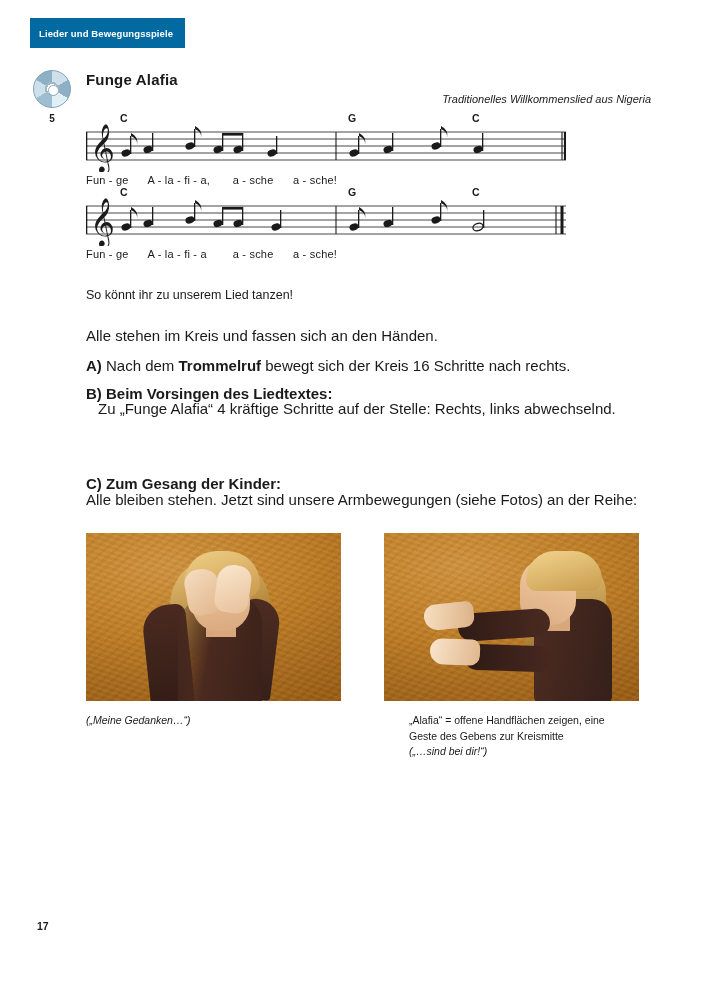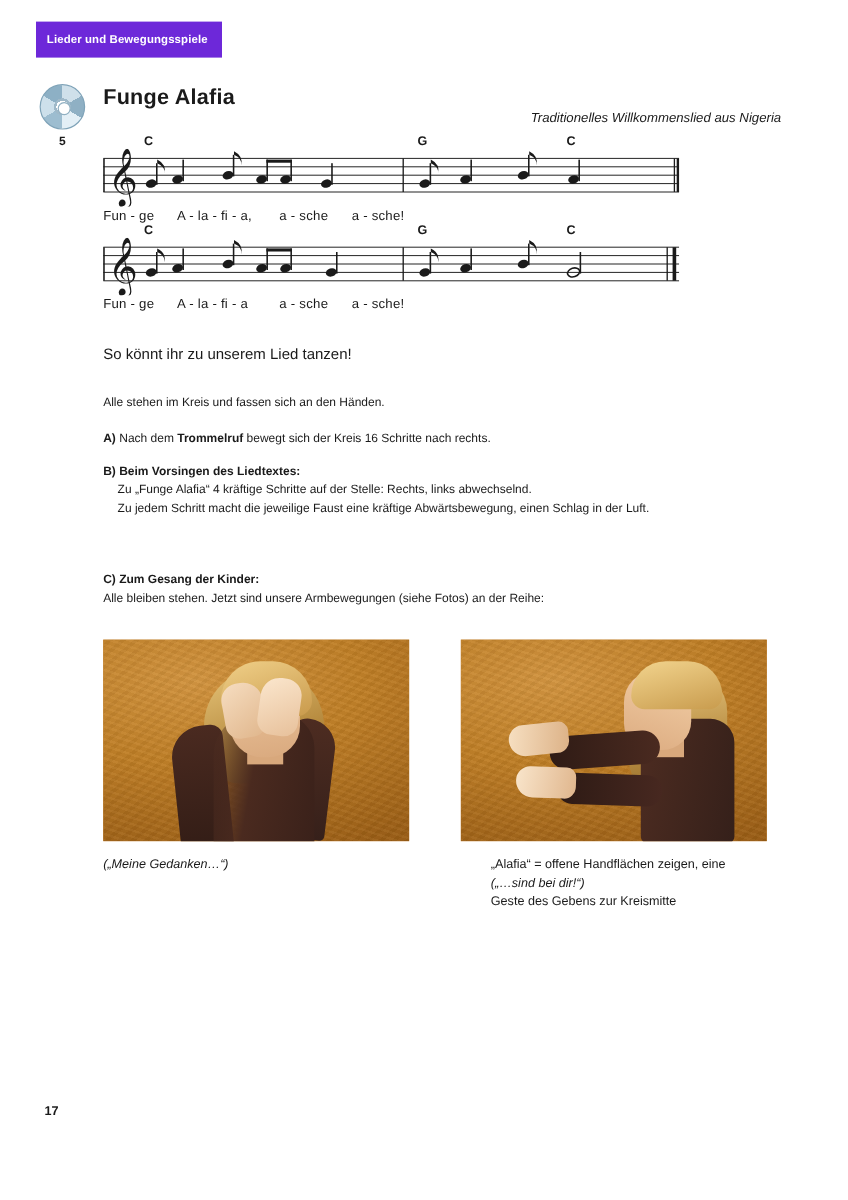--- a/index.html
+++ b/index.html
@@ -14,21 +14,21 @@
     overflow: hidden;
   }
 
   
   .header-banner {
     position: absolute;
     left: 30px;
     top: 18px;
     width: 155px;
     height: 30px;
-    background: #6d28d9;
+    background: #0369a1;
     display: flex;
     align-items: center;
     padding-left: 9px;
   }
   .header-banner-text {
     color: #ffffff;
     font-size: 9.5px;
     font-weight: bold;
     letter-spacing: 0.1px;
   }
@@ -66,21 +66,21 @@
     font-weight: bold;
     margin-top: 5px;
     color: #1a1a1a;
   }
 
   
   .song-title {
     position: absolute;
     left: 86px;
     top: 71px;
-    font-size: 18px;
+    font-size: 15px;
     font-weight: bold;
     letter-spacing: 0.2px;
   }
   .song-subtitle {
     position: absolute;
     right: 56px;
     top: 93px;
     font-size: 11px;
     font-style: italic;
     font-weight: normal;
@@ -108,21 +108,21 @@
     position: absolute;
     left: 86px;
     font-size: 12.5px;
     font-weight: normal;
   }
   .h-tanzen { top: 288px; }
 
   .para {
     position: absolute;
     left: 86px;
-    font-size: 10px;
+    font-size: 15px;
     line-height: 15.5px;
     color: #1a1a1a;
   }
   .p-kreis { top: 328px; }
   .p-a { top: 358px; }
   .p-b-head { top: 386px; font-weight: bold; }
   .p-b-body { top: 401px; margin-left: 12px; }
   .p-c-head { top: 476px; font-weight: bold; }
   .p-c-body { top: 492px; }
 
@@ -397,21 +397,20 @@
 
 <div class="para p-kreis">Alle stehen im Kreis und fassen sich an den Händen.</div>
 
 <div class="para p-a">
   <span class="bold">A)</span><span> Nach dem </span><span class="bold">Trommelruf</span><span> bewegt sich der Kreis 16 Schritte nach rechts.</span>
 </div>
 
 <div class="para p-b-head">B)  Beim Vorsingen des Liedtextes:</div>
 <div class="para p-b-body">
   <div>Zu „Funge Alafia“ 4 kräftige Schritte auf der Stelle: Rechts, links abwechselnd.</div>
-  <div>Zu jedem Schritt macht die jeweilige Faust eine kräftige Abwärtsbewegung, einen Schlag in der Luft.</div>
 </div>
 
 <div class="para p-c-head">C) Zum Gesang der Kinder:</div>
 <div class="para p-c-body">
   <div>Alle bleiben stehen. Jetzt sind unsere Armbewegungen (siehe Fotos) an der Reihe:</div>
 </div>
 
 <div class="photo photo-left">
   <div class="wall"></div>
   <div class="fig l-hair-back"></div>
@@ -437,17 +436,17 @@
   <div class="fig r-palm-1"></div>
   <div class="fig r-palm-2"></div>
 </div>
 
 <div class="caption caption-left">
   <div><em>(„Meine Gedanken…“)</em></div>
 </div>
 
 <div class="caption caption-right">
   <div>„Alafia“ = offene Handflächen zeigen, eine</div>
+  <div>Geste des Gebens zur Kreismitte</div>
   <div><em>(„…sind bei dir!“)</em></div>
-  <div>Geste des Gebens zur Kreismitte</div>
 </div>
 
 <div class="page-number">17</div>
 
 </body></html>

